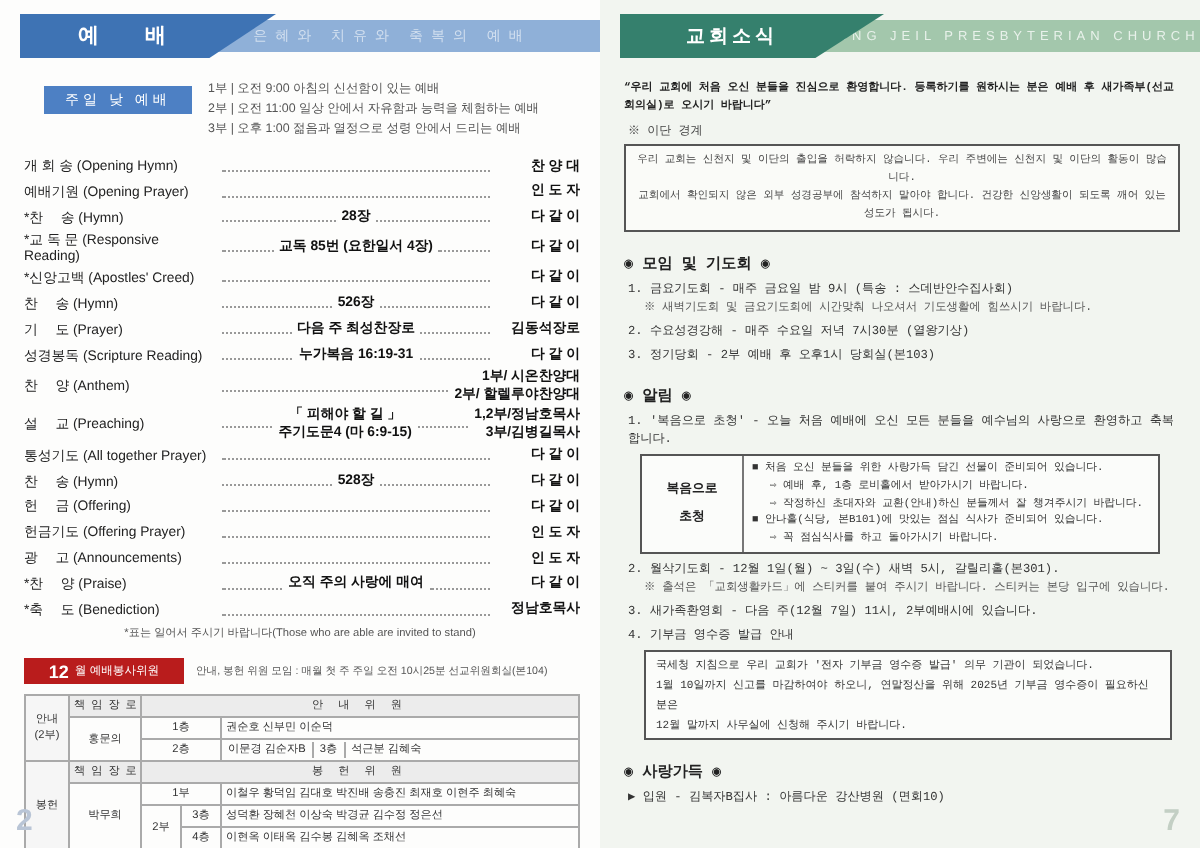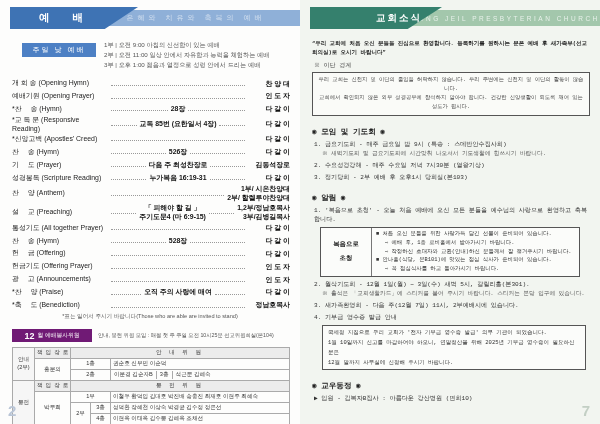--- a/index.html
+++ b/index.html
@@ -8,21 +8,21 @@
   .page{position:absolute;top:0;height:424px;width:300px;box-sizing:border-box;}
   .page-left{left:0;background:#fdfdfc;}
   .page-right{left:300px;background:#f2f5f0;}
 
   
   .banner{position:relative;height:24px;margin-top:7px;}
   .banner-dark{position:absolute;left:10px;top:0;width:112px;height:22px;z-index:2;
     display:flex;align-items:center;justify-content:center;color:#fff;font-weight:bold;
     clip-path:polygon(0 0,100% 0,74% 100%,0 100%);}
   .bd-left{background:#3e73b4;font-size:10.5px;letter-spacing:10px;padding-right:16px;}
-  .bd-right{background:#35806d;font-size:9.5px;letter-spacing:2px;padding-right:20px;justify-content:flex-end;}
+  .bd-right{background:#35806d;font-size:9.5px;letter-spacing:2px;padding-right:20px;}
   .banner-light{position:absolute;left:92px;right:0;top:3px;height:16px;z-index:1;
     display:flex;align-items:center;justify-content:center;
     clip-path:polygon(11% 0,100% 0,100% 100%,0 100%);}
   .bl-left{background:#8fb0d8;color:rgba(255,255,255,0.6);font-size:7px;letter-spacing:4px;}
   .bl-right{background:#a3c7ac;color:rgba(255,255,255,0.75);font-size:6.5px;letter-spacing:2.5px;}
 
   
   .svc{display:flex;gap:8px;margin:9px 6px 0 22px;}
   .svc-label{background:#4d80c4;color:#fff;width:74px;height:14px;flex:none;margin-top:3px;
     display:flex;align-items:center;justify-content:center;font-size:7px;letter-spacing:2px;}
@@ -31,21 +31,21 @@
   .orow{display:flex;align-items:center;font-size:6.9px;min-height:12.9px;}
   .olab{width:96px;flex:none;color:#222;}
   .dots{flex:1;border-bottom:1px dotted #999;height:4px;margin:0 3px;min-width:6px;}
   .octr{flex:none;font-weight:bold;text-align:center;color:#111;}
   .orgt{flex:none;font-weight:bold;text-align:right;min-width:42px;color:#111;}
   .cl,.rl{line-height:1.35;}
   .stand-note{text-align:center;font-size:5.6px;color:#555;margin-top:2px;}
 
   .cm{margin:8px 10px 0 12px;}
   .cm-head{display:flex;align-items:center;gap:6px;}
-  .cm-label{background:#701a75;color:#fff;width:80px;height:13px;flex:none;
+  .cm-label{background:#b91c1c;color:#fff;width:80px;height:13px;flex:none;
     display:flex;align-items:center;justify-content:center;gap:3px;}
   .cm-num{font-size:9px;font-weight:bold;}
   .cm-txt{font-size:5.8px;}
   .cm-note{font-size:5.3px;color:#555;}
   .ctab{width:100%;border-collapse:collapse;font-size:5.6px;margin-top:5px;table-layout:fixed;}
   .ctab td{border:1px solid #aaa;padding:1px 2px;color:#333;overflow:hidden;white-space:nowrap;}
   .ctab .h{background:#ececec;text-align:center;letter-spacing:3px;}
   .ctab .g{background:#f6f6f6;text-align:center;white-space:normal;}
   .ctab .k{text-align:center;}
   .ctab .split{display:flex;align-items:center;}
@@ -360,21 +360,21 @@
           </div>
           <div class="item">2. 월삭기도회 - 12월 1일(월) ~ 3일(수) 새벽 5시, 갈릴리홀(본301).</div>
           <div class="subitem">※ 출석은 「교회생활카드」에 스티커를 붙여 주시기 바랍니다. 스티커는 본당 입구에 있습니다.</div>
           <div class="item">3. 새가족환영회 - 다음 주(12월 7일) 11시, 2부예배시에 있습니다.</div>
           <div class="item">4. 기부금 영수증 발급 안내</div>
           <div class="txtbox">
             <div class="bl">국세청 지침으로 우리 교회가 '전자 기부금 영수증 발급' 의무 기관이 되었습니다.</div>
             <div class="bl">1월 10일까지 신고를 마감하여야 하오니, 연말정산을 위해 2025년 기부금 영수증이 필요하신 분은</div>
             <div class="bl">12월 말까지 사무실에 신청해 주시기 바랍니다.</div>
           </div>
-          <div class="sec-title">◉ 교우동정 ◉</div>
+          <div class="sec-title">◉ 사랑가득 ◉</div>
           <div class="item">▶ 입원 - 김복자B집사 : 아름다운 강산병원 (면회10)</div>
         </div>
     </div>
 
     <div class="pageno pn-right">7</div>
   </div>
 
 </div>
 
 </body></html>

